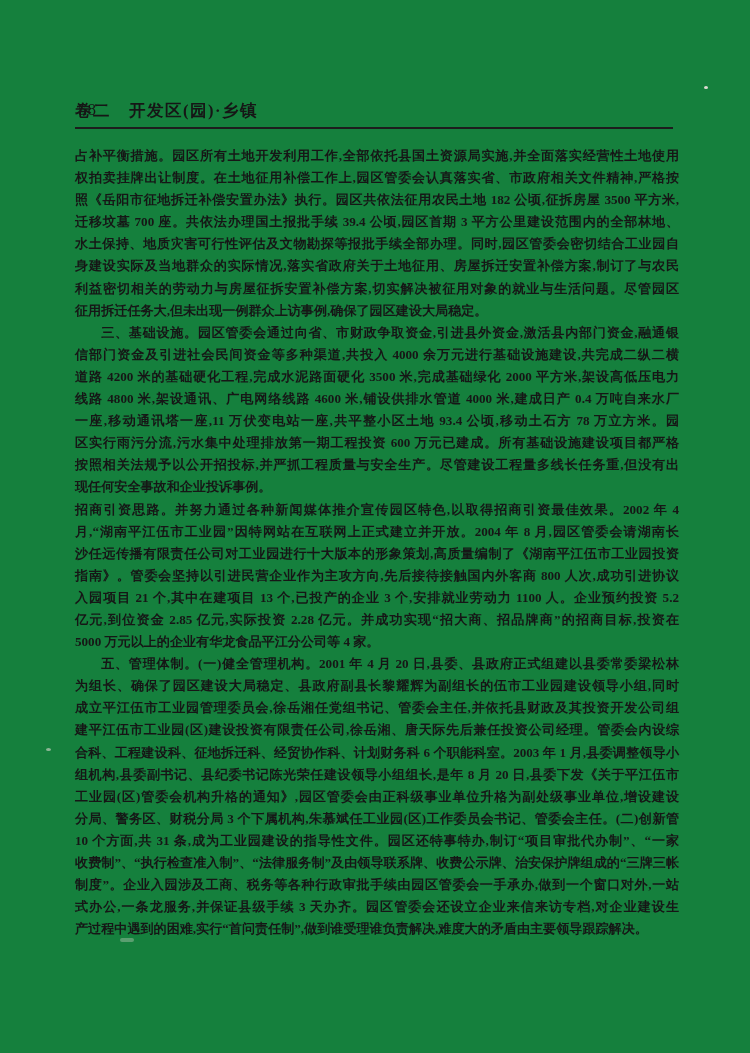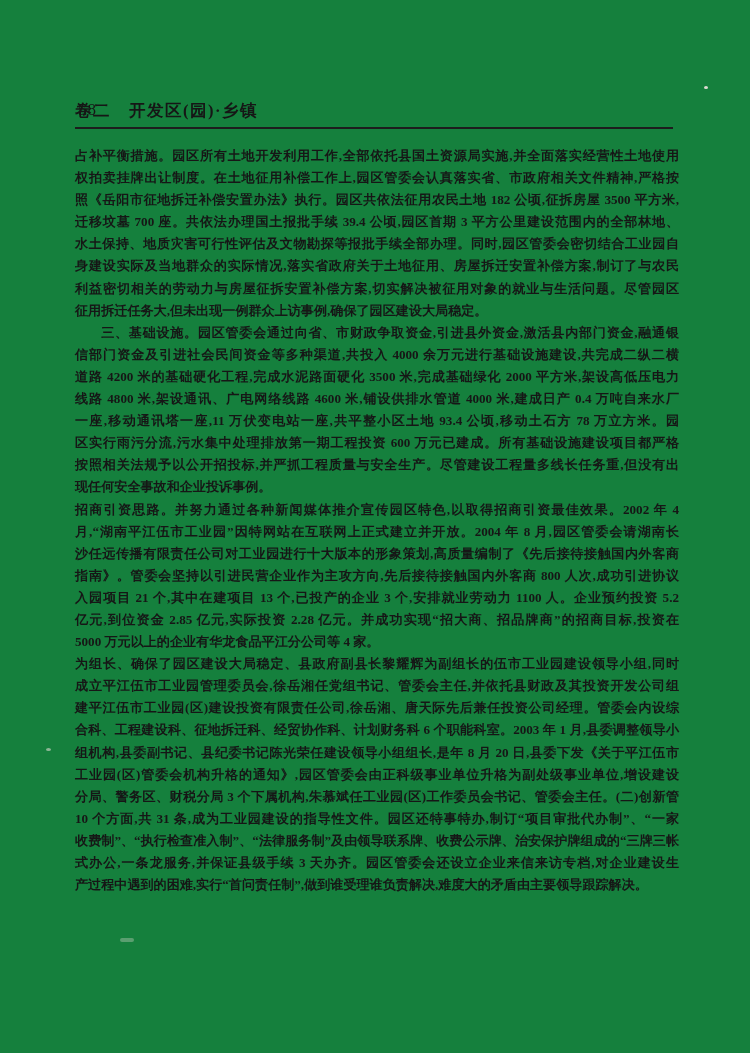--- a/index.html
+++ b/index.html
@@ -102,34 +102,36 @@
       <div class="tline indent">三、基础设施。园区管委会通过向省、市财政争取资金,引进县外资金,激活县内部门资金,融通银</div>
       <div class="tline">信部门资金及引进社会民间资金等多种渠道,共投入 4000 余万元进行基础设施建设,共完成二纵二横</div>
       <div class="tline">道路 4200 米的基础硬化工程,完成水泥路面硬化 3500 米,完成基础绿化 2000 平方米,架设高低压电力</div>
       <div class="tline">线路 4800 米,架设通讯、广电网络线路 4600 米,铺设供排水管道 4000 米,建成日产 0.4 万吨自来水厂</div>
       <div class="tline">一座,移动通讯塔一座,11 万伏变电站一座,共平整小区土地 93.4 公顷,移动土石方 78 万立方米。园</div>
       <div class="tline">区实行雨污分流,污水集中处理排放第一期工程投资 600 万元已建成。所有基础设施建设项目都严格</div>
       <div class="tline">按照相关法规予以公开招投标,并严抓工程质量与安全生产。尽管建设工程量多线长任务重,但没有出</div>
       <div class="tline last">现任何安全事故和企业投诉事例。</div>
       <div class="tline">招商引资思路。并努力通过各种新闻媒体推介宣传园区特色,以取得招商引资最佳效果。2002 年 4</div>
       <div class="tline">月,“湖南平江伍市工业园”因特网站在互联网上正式建立并开放。2004 年 8 月,园区管委会请湖南长</div>
-      <div class="tline">沙任远传播有限责任公司对工业园进行十大版本的形象策划,高质量编制了《先后接待接触国内外客商</div>
+      <div class="tline">沙任远传播有限责任公司对工业园进行十大版本的形象策划,高质量编制了《湖南平江伍市工业园投资</div>
       <div class="tline">指南》。管委会坚持以引进民营企业作为主攻方向,先后接待接触国内外客商 800 人次,成功引进协议</div>
       <div class="tline">入园项目 21 个,其中在建项目 13 个,已投产的企业 3 个,安排就业劳动力 1100 人。企业预约投资 5.2</div>
       <div class="tline">亿元,到位资金 2.85 亿元,实际投资 2.28 亿元。并成功实现“招大商、招品牌商”的招商目标,投资在</div>
       <div class="tline last">5000 万元以上的企业有华龙食品平江分公司等 4 家。</div>
+      <div class="tline indent">五、管理体制。(一)健全管理机构。2001 年 4 月 20 日,县委、县政府正式组建以县委常委梁松林</div>
       <div class="tline">为组长、确保了园区建设大局稳定、县政府副县长黎耀辉为副组长的伍市工业园建设领导小组,同时</div>
       <div class="tline">成立平江伍市工业园管理委员会,徐岳湘任党组书记、管委会主任,并依托县财政及其投资开发公司组</div>
       <div class="tline">建平江伍市工业园(区)建设投资有限责任公司,徐岳湘、唐天际先后兼任投资公司经理。管委会内设综</div>
       <div class="tline">合科、工程建设科、征地拆迁科、经贸协作科、计划财务科 6 个职能科室。2003 年 1 月,县委调整领导小</div>
       <div class="tline">组机构,县委副书记、县纪委书记陈光荣任建设领导小组组长,是年 8 月 20 日,县委下发《关于平江伍市</div>
       <div class="tline">工业园(区)管委会机构升格的通知》,园区管委会由正科级事业单位升格为副处级事业单位,增设建设</div>
       <div class="tline">分局、警务区、财税分局 3 个下属机构,朱慕斌任工业园(区)工作委员会书记、管委会主任。(二)创新管</div>
       <div class="tline">10 个方面,共 31 条,成为工业园建设的指导性文件。园区还特事特办,制订“项目审批代办制”、“一家</div>
       <div class="tline">收费制”、“执行检查准入制”、“法律服务制”及由领导联系牌、收费公示牌、治安保护牌组成的“三牌三帐</div>
+      <div class="tline">制度”。企业入园涉及工商、税务等各种行政审批手续由园区管委会一手承办,做到一个窗口对外,一站</div>
       <div class="tline">式办公,一条龙服务,并保证县级手续 3 天办齐。园区管委会还设立企业来信来访专档,对企业建设生</div>
       <div class="tline last">产过程中遇到的困难,实行“首问责任制”,做到谁受理谁负责解决,难度大的矛盾由主要领导跟踪解决。</div>
     </div>
 
   <div class="edge-shade"></div>
   <div class="scan-speck speck-1"></div>
   <div class="scan-speck speck-2"></div>
   <div class="scan-speck speck-3"></div>
 
 </div>

